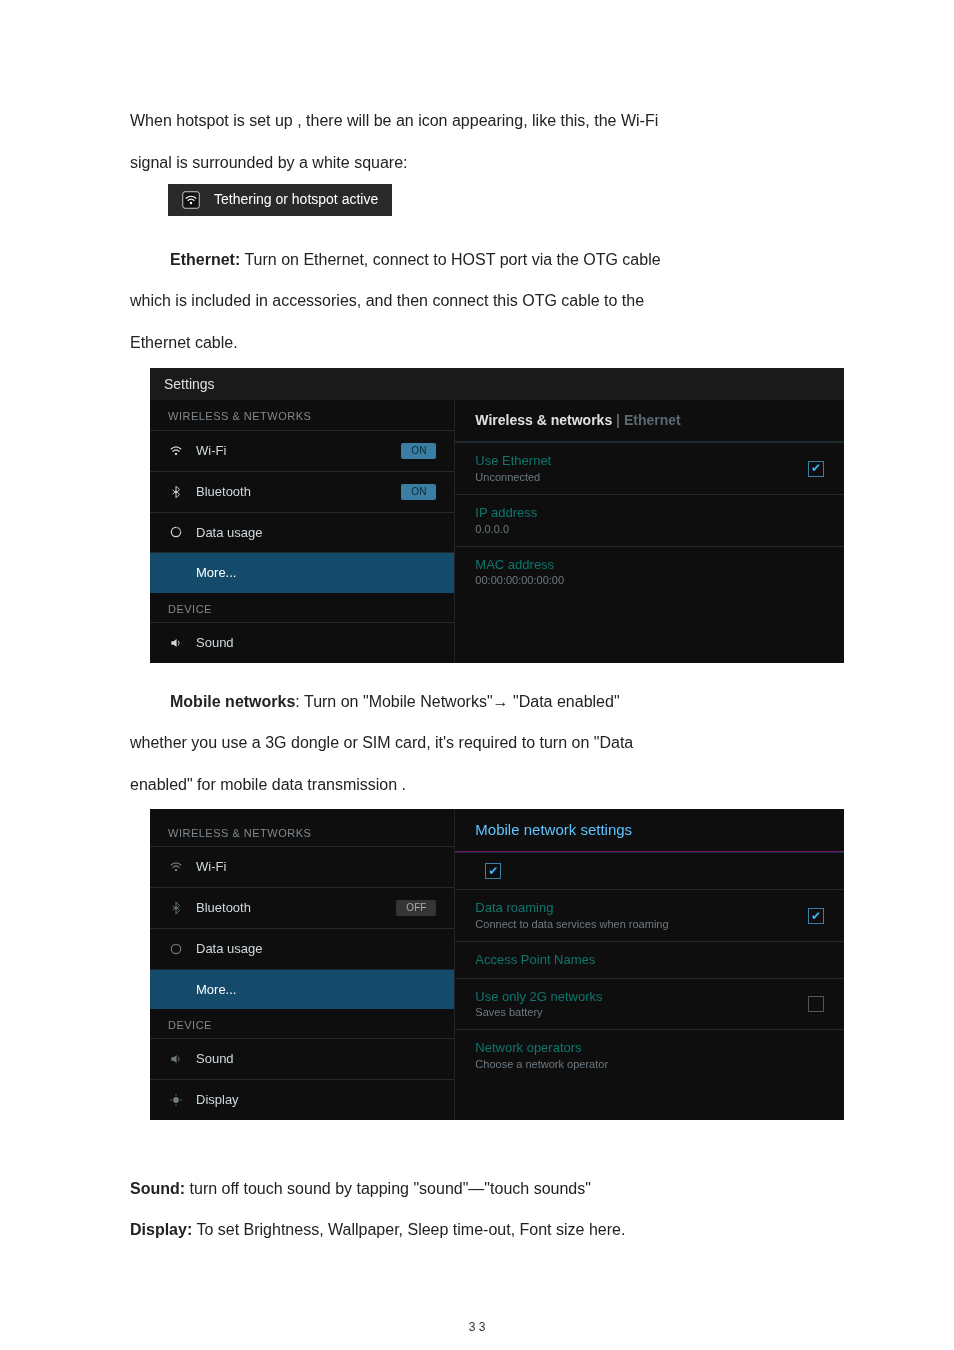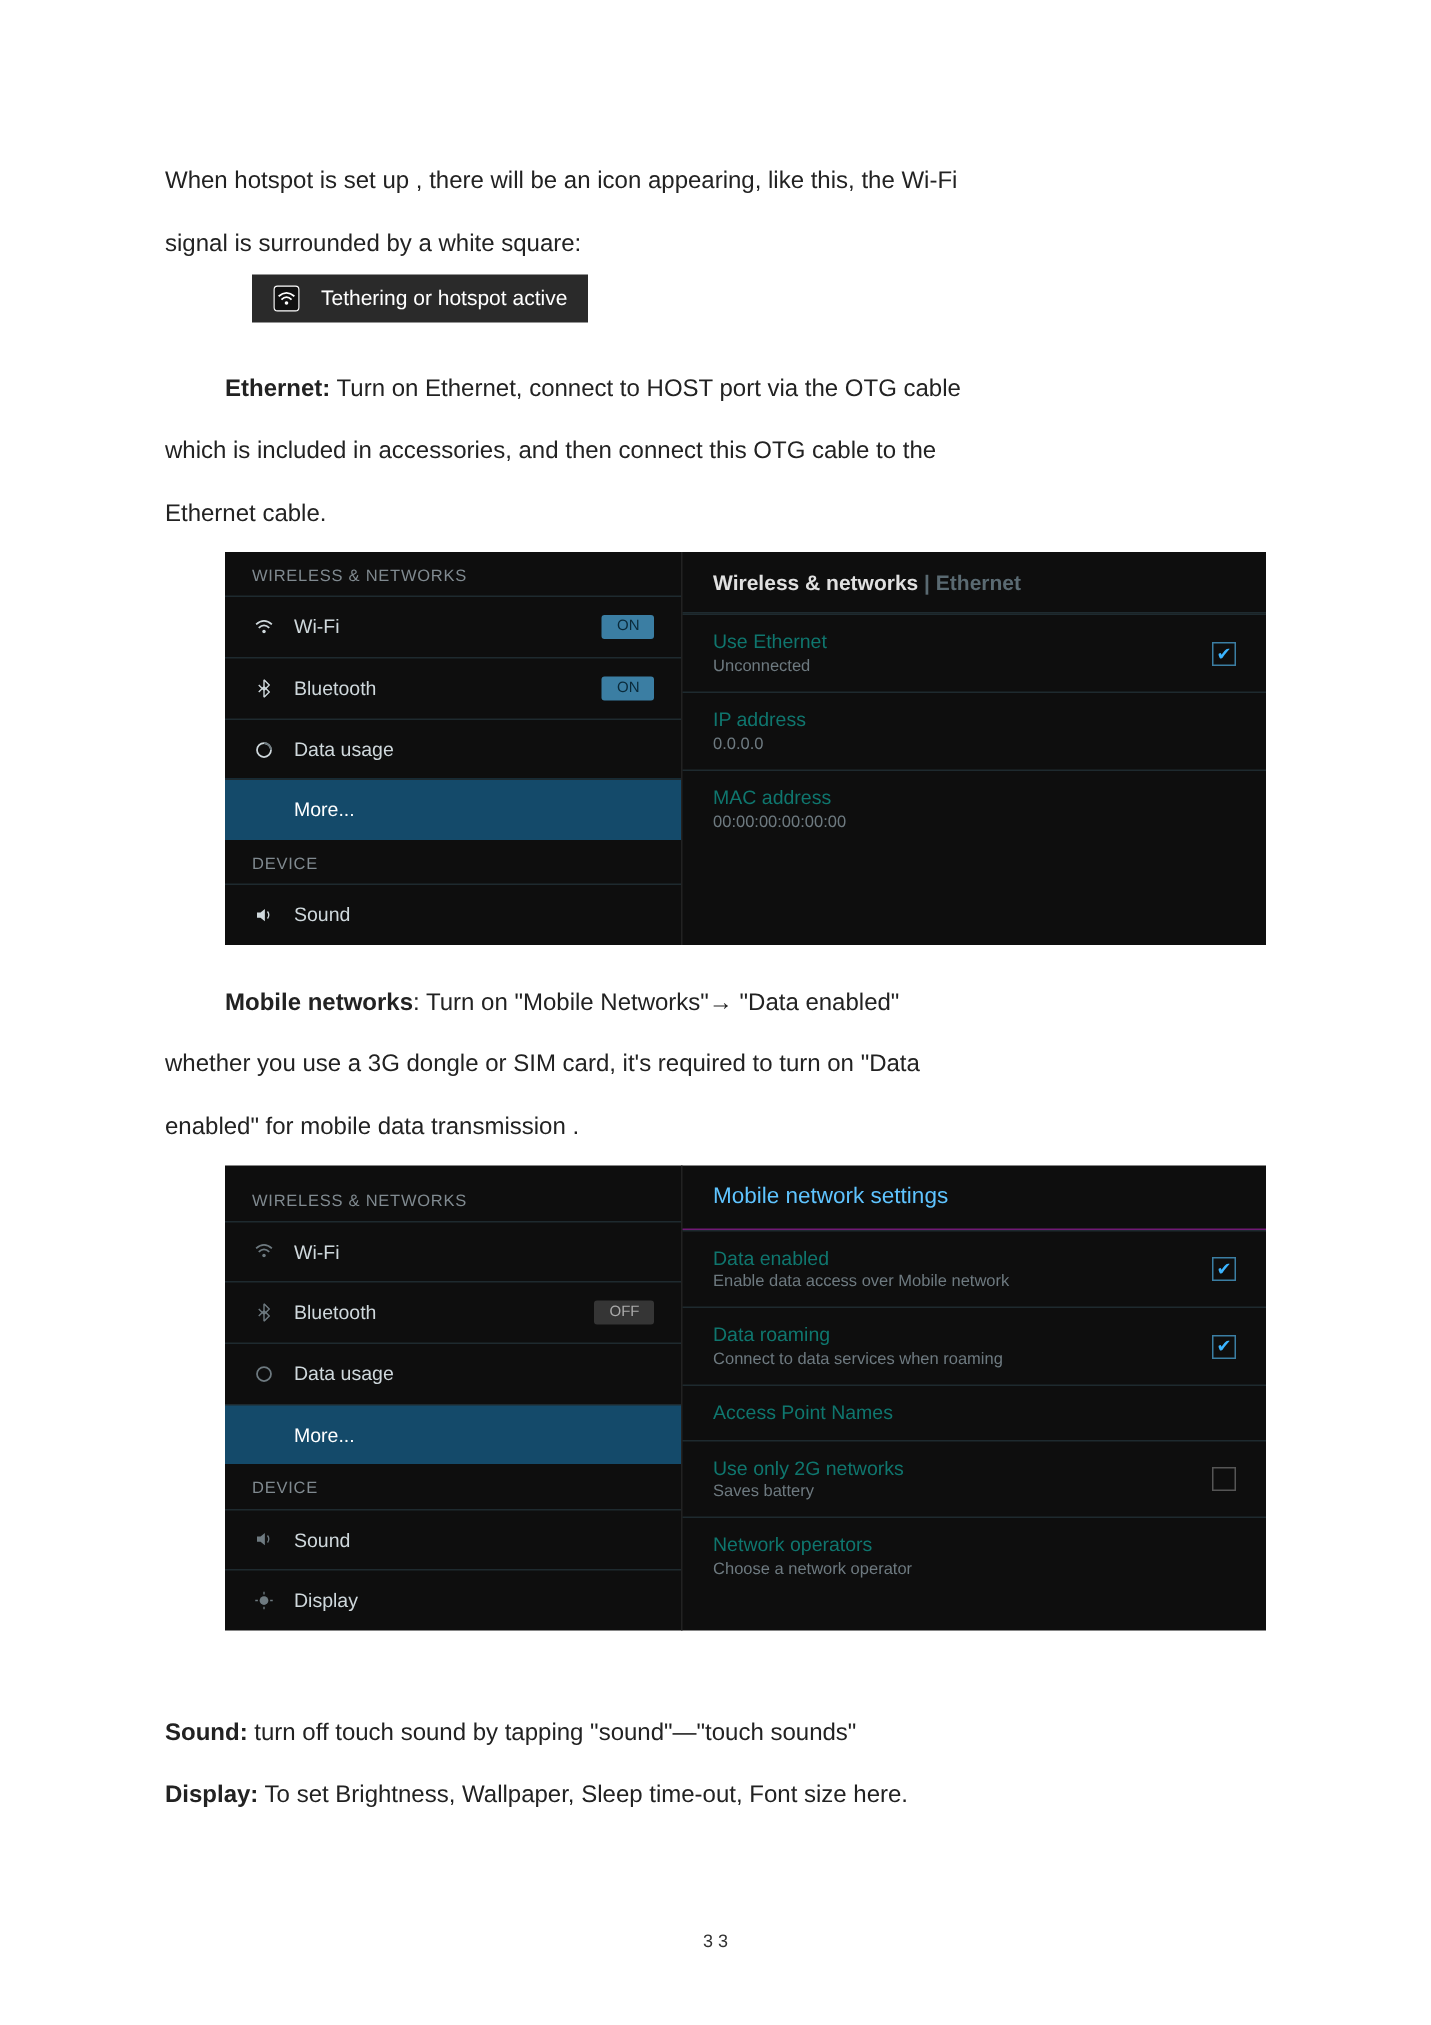--- a/index.html
+++ b/index.html
@@ -1,17 +1,17 @@
 <!DOCTYPE html>
 <html><head>
 <meta charset="utf-8">
 <style>
   * { margin: 0; padding: 0; box-sizing: border-box; }
   body { background: #fff; font-family: "Segoe UI", Arial, sans-serif; color: #222; width: 954px; margin: 0 auto; padding: 100px 110px 60px 110px; line-height: 2.6; font-size: 16px; }
-  .para { text-align: justify; }
+  .para { text-align: justify; margin-left: 20px; }
   .indent { text-indent: 2.5em; }
   .bold { font-weight: 700; }
   .hotspot-bar { display: inline-flex; align-items: center; background: #2a2a2a; color: #fff; padding: 6px 14px; margin-left: 58px; font-size: 14px; line-height: 1.4; }
   .hotspot-bar .wifi-ico { margin-right: 14px; display: inline-flex; }
   .screenshot { background: #0e0e0e; color: #cfd8dc; font-size: 13px; line-height: 1.2; margin: 4px 0 18px 40px; }
   .sc-row { display: flex; }
   .sc-left { width: 44%; border-right: 1px solid #222; }
   .sc-right { width: 56%; }
   .sc-title { background: #1a1a1a; color: #e0e0e0; padding: 8px 14px; font-size: 14px; }
   .sc-sect { color: #808a90; font-size: 11px; letter-spacing: .5px; padding: 10px 18px 6px 18px; }
@@ -58,20 +58,21 @@
 
 
 <div class="para indent">
   <span class="bold">Ethernet:</span><span> Turn on Ethernet, connect to HOST port via the OTG cable</span>
 </div>
 <div class="para">which is included in accessories, and then connect this OTG cable to the</div>
 <div class="para">Ethernet cable.</div>
 
 
 <div class="screenshot">
+  <div class="sc-title">Settings</div>
   <div class="sc-row">
     <div class="sc-left">
       <div class="sc-sect">WIRELESS &amp; NETWORKS</div>
 
       <div class="sc-item">
         <span class="ico">
           <svg width="14" height="14" viewBox="0 0 24 24">
               <path d="M3 9 Q12 1 21 9" stroke="#cfd8dc" stroke-width="2" fill="none"></path>
               <path d="M6 13 Q12 7 18 13" stroke="#cfd8dc" stroke-width="2" fill="none"></path>
               <circle cx="12" cy="17" r="2" fill="#cfd8dc"></circle>
@@ -213,24 +214,20 @@
               </g>
             </svg>
         </span>
         <span>Display</span>
       </div>
     </div>
 
     <div class="sc-right">
       <div class="mobile-head">Mobile network settings</div>
       <div class="r-item">
-        <div class="tcol">
-            <div class="t1">Data enabled</div>
-            <div class="t2">Enable data access over Mobile network</div>
-          </div>
         <span class="chk">✔</span>
       </div>
       <div class="r-item">
         <div class="tcol">
             <div class="t1">Data roaming</div>
             <div class="t2">Connect to data services when roaming</div>
           </div>
         <span class="chk">✔</span>
       </div>
       <div class="r-item">

